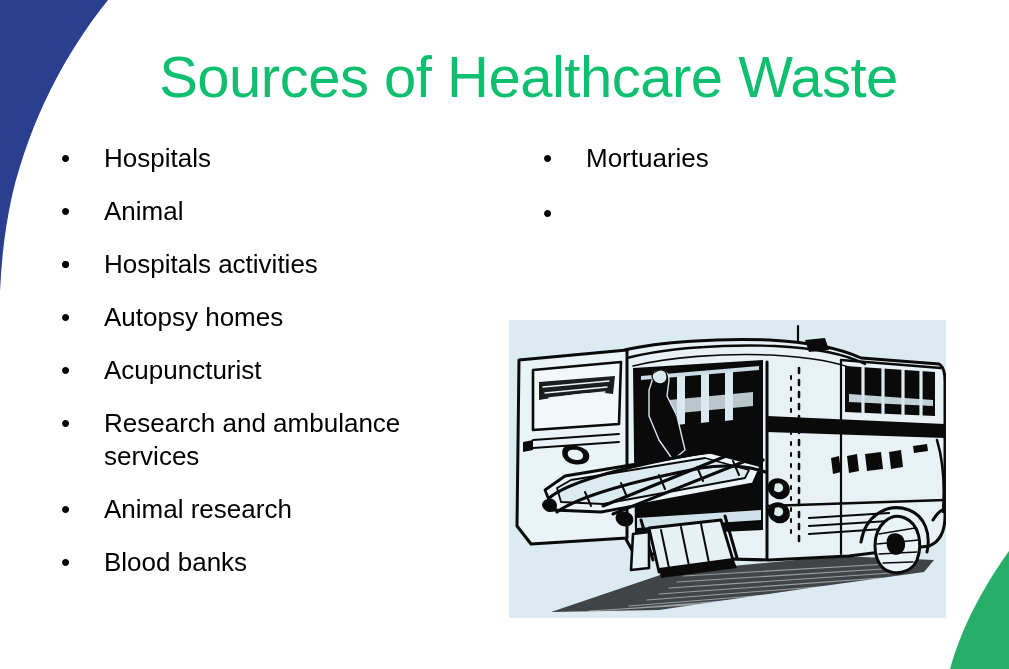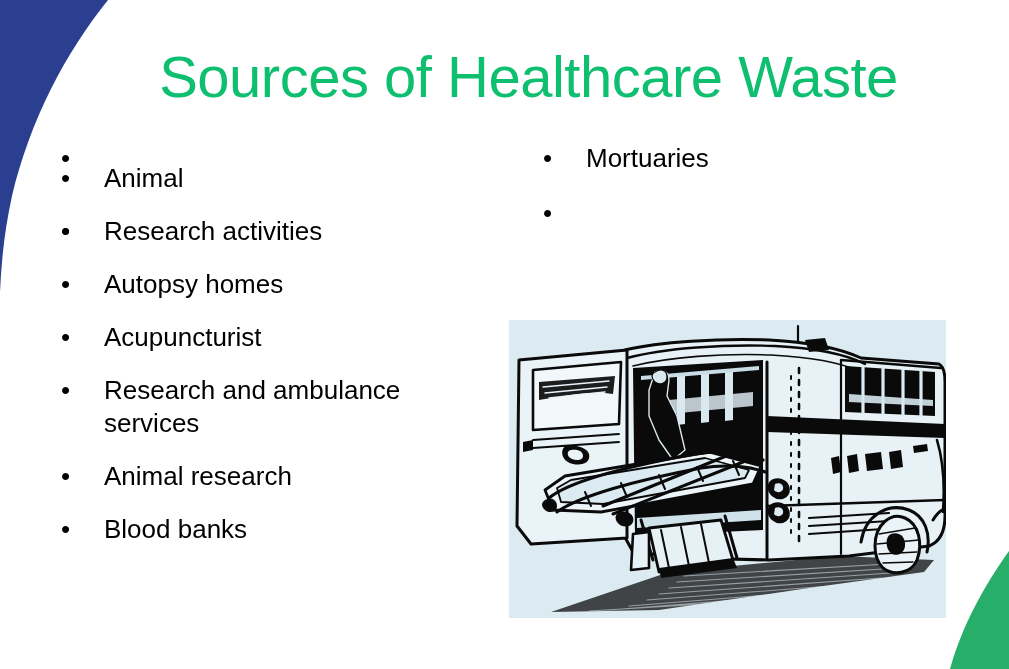--- a/index.html
+++ b/index.html
@@ -105,31 +105,32 @@
   <svg class="deco-layer" viewBox="0 0 1009 669" preserveAspectRatio="none" aria-hidden="true">
     <path fill="#2A3F8F" d="M0,0 L108,0 C66,52 30,120 12,196 C0,250 -2,306 0,358 Z"></path>
     <path fill="#27AE68" d="M1009,551 L1009,669 L950,669 C958,640 974,600 1009,551 Z"></path>
   </svg>
 
   <div id="slide-title">Sources of Healthcare Waste</div>
 
   <ul id="bullets-left" class="bullet-col">
     <li class="bullet-item">
       <span class="bullet-marker">•</span>
+      <span class="bullet-text">Hospitals</span>
     </li>
     <li class="bullet-item">
       <span class="bullet-marker">•</span>
       <span class="bullet-text">Animal</span>
     </li>
     <li class="bullet-item">
       <span class="bullet-marker">•</span>
     </li>
     <li class="bullet-item">
       <span class="bullet-marker">•</span>
-      <span class="bullet-text">Research activities</span>
+      <span class="bullet-text">Hospitals activities</span>
     </li>
     <li class="bullet-item">
       <span class="bullet-marker">•</span>
       <span class="bullet-text">Autopsy homes</span>
     </li>
     <li class="bullet-item">
       <span class="bullet-marker">•</span>
       <span class="bullet-text">Acupuncturist</span>
     </li>
     <li class="bullet-item">

